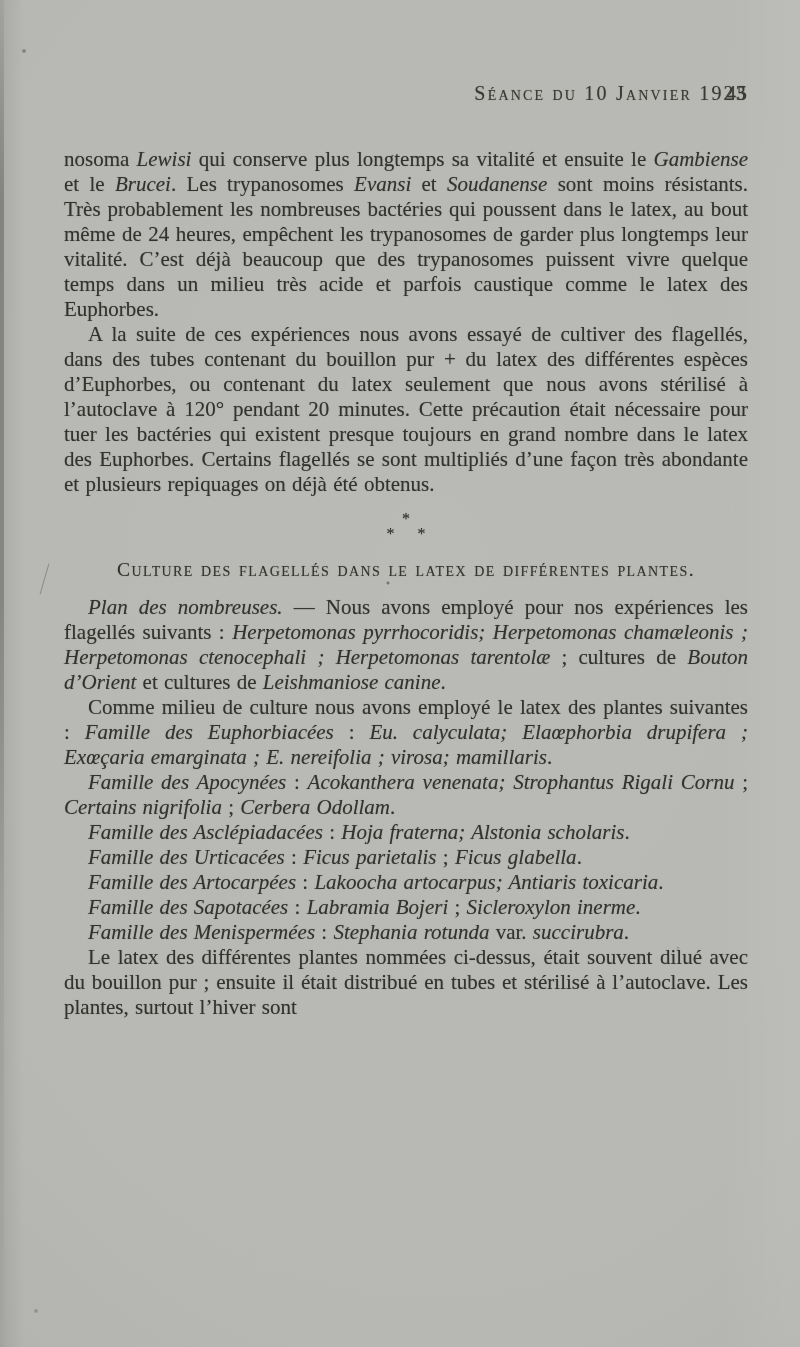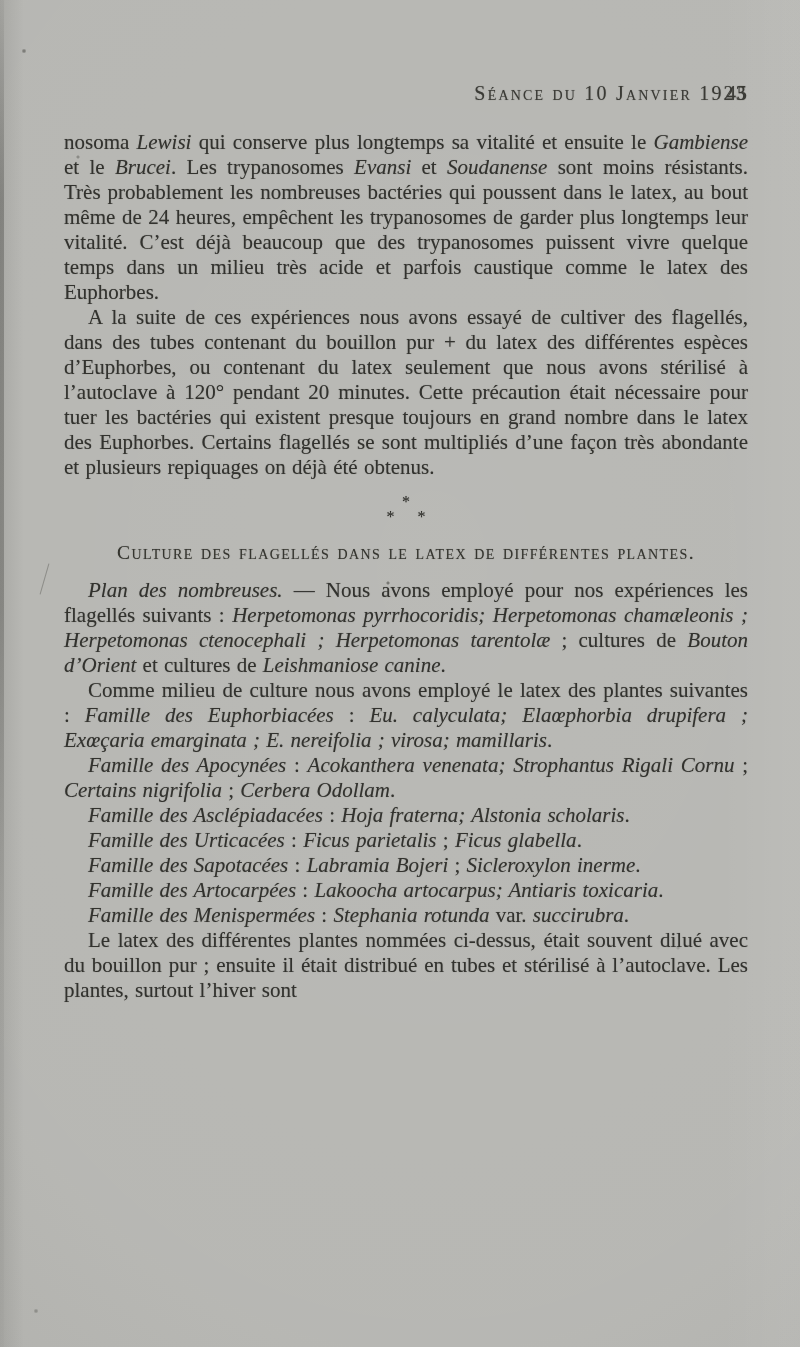--- a/index.html
+++ b/index.html
@@ -41,21 +41,21 @@
     font-size: 20px; line-height: 24px;
     letter-spacing: 2.2px;
     color: #3a3a35;
     text-shadow: 0 0 1px rgba(58,58,53,0.45);
   }
   .page-num {
     position: absolute; right: 0; top: 0;
     letter-spacing: 1px;
   }
   .text-block {
-    position: absolute; top: 130px; left: 64px; width: 684px;
+    position: absolute; top: 147px; left: 64px; width: 684px;
     font-size: 21px; line-height: 25px;
     text-align: justify;
     word-spacing: 1px;
     text-shadow: 0 0 1px rgba(50,50,46,0.4);
   }
   .para { margin: 0; }
   .para.indent { text-indent: 24px; }
   .para i { font-style: italic; }
   .asterism {
     text-align: center;
@@ -93,18 +93,18 @@
       <div class="asterism">
         <div>*</div>
         <div class="row2">* *</div>
       </div>
       <h2 class="section-heading">Culture des flagellés dans le latex de différentes plantes.</h2>
       <p class="para indent"><i>Plan des nombreuses.</i><span> — Nous avons employé pour nos expériences les flagellés suivants : </span><i>Herpetomonas pyrrhocoridis; Herpetomonas chamæleonis ; Herpetomonas ctenocephali ; Herpetomonas tarentolæ</i><span> ; cultures de </span><i>Bouton d’Orient</i><span> et cultures de </span><i>Leishmaniose canine</i><span>.</span></p>
       <p class="para indent"><span>Comme milieu de culture nous avons employé le latex des plantes suivantes : </span><i>Famille des Euphorbiacées</i><span> : </span><i>Eu. calyculata; Elaœphorbia drupifera ; Exœçaria emarginata ; E. nereifolia ; virosa; mamillaris</i><span>.</span></p>
       <p class="para indent"><i>Famille des Apocynées</i><span> : </span><i>Acokanthera venenata; Strophantus Rigali Cornu</i><span> ; </span><i>Certains nigrifolia</i><span> ; </span><i>Cerbera Odollam</i><span>.</span></p>
       <p class="para indent"><i>Famille des Asclépiadacées</i><span> : </span><i>Hoja fraterna; Alstonia scholaris</i><span>.</span></p>
       <p class="para indent"><i>Famille des Urticacées</i><span> : </span><i>Ficus parietalis</i><span> ; </span><i>Ficus glabella</i><span>.</span></p>
+      <p class="para indent"><i>Famille des Artocarpées</i><span> : </span><i>Lakoocha artocarpus; Antiaris toxicaria</i><span>.</span></p>
       <p class="para indent"><i>Famille des Sapotacées</i><span> : </span><i>Labramia Bojeri</i><span> ; </span><i>Sicleroxylon inerme</i><span>.</span></p>
-      <p class="para indent"><i>Famille des Artocarpées</i><span> : </span><i>Lakoocha artocarpus; Antiaris toxicaria</i><span>.</span></p>
       <p class="para indent"><i>Famille des Menispermées</i><span> : </span><i>Stephania rotunda</i><span> var. </span><i>succirubra</i><span>.</span></p>
       <p class="para indent"><span>Le latex des différentes plantes nommées ci-dessus, était souvent dilué avec du bouillon pur ; ensuite il était distribué en tubes et stérilisé à l’autoclave. Les plantes, surtout l’hiver sont</span></p>
     </main>
 </div>
 
 </body></html>

